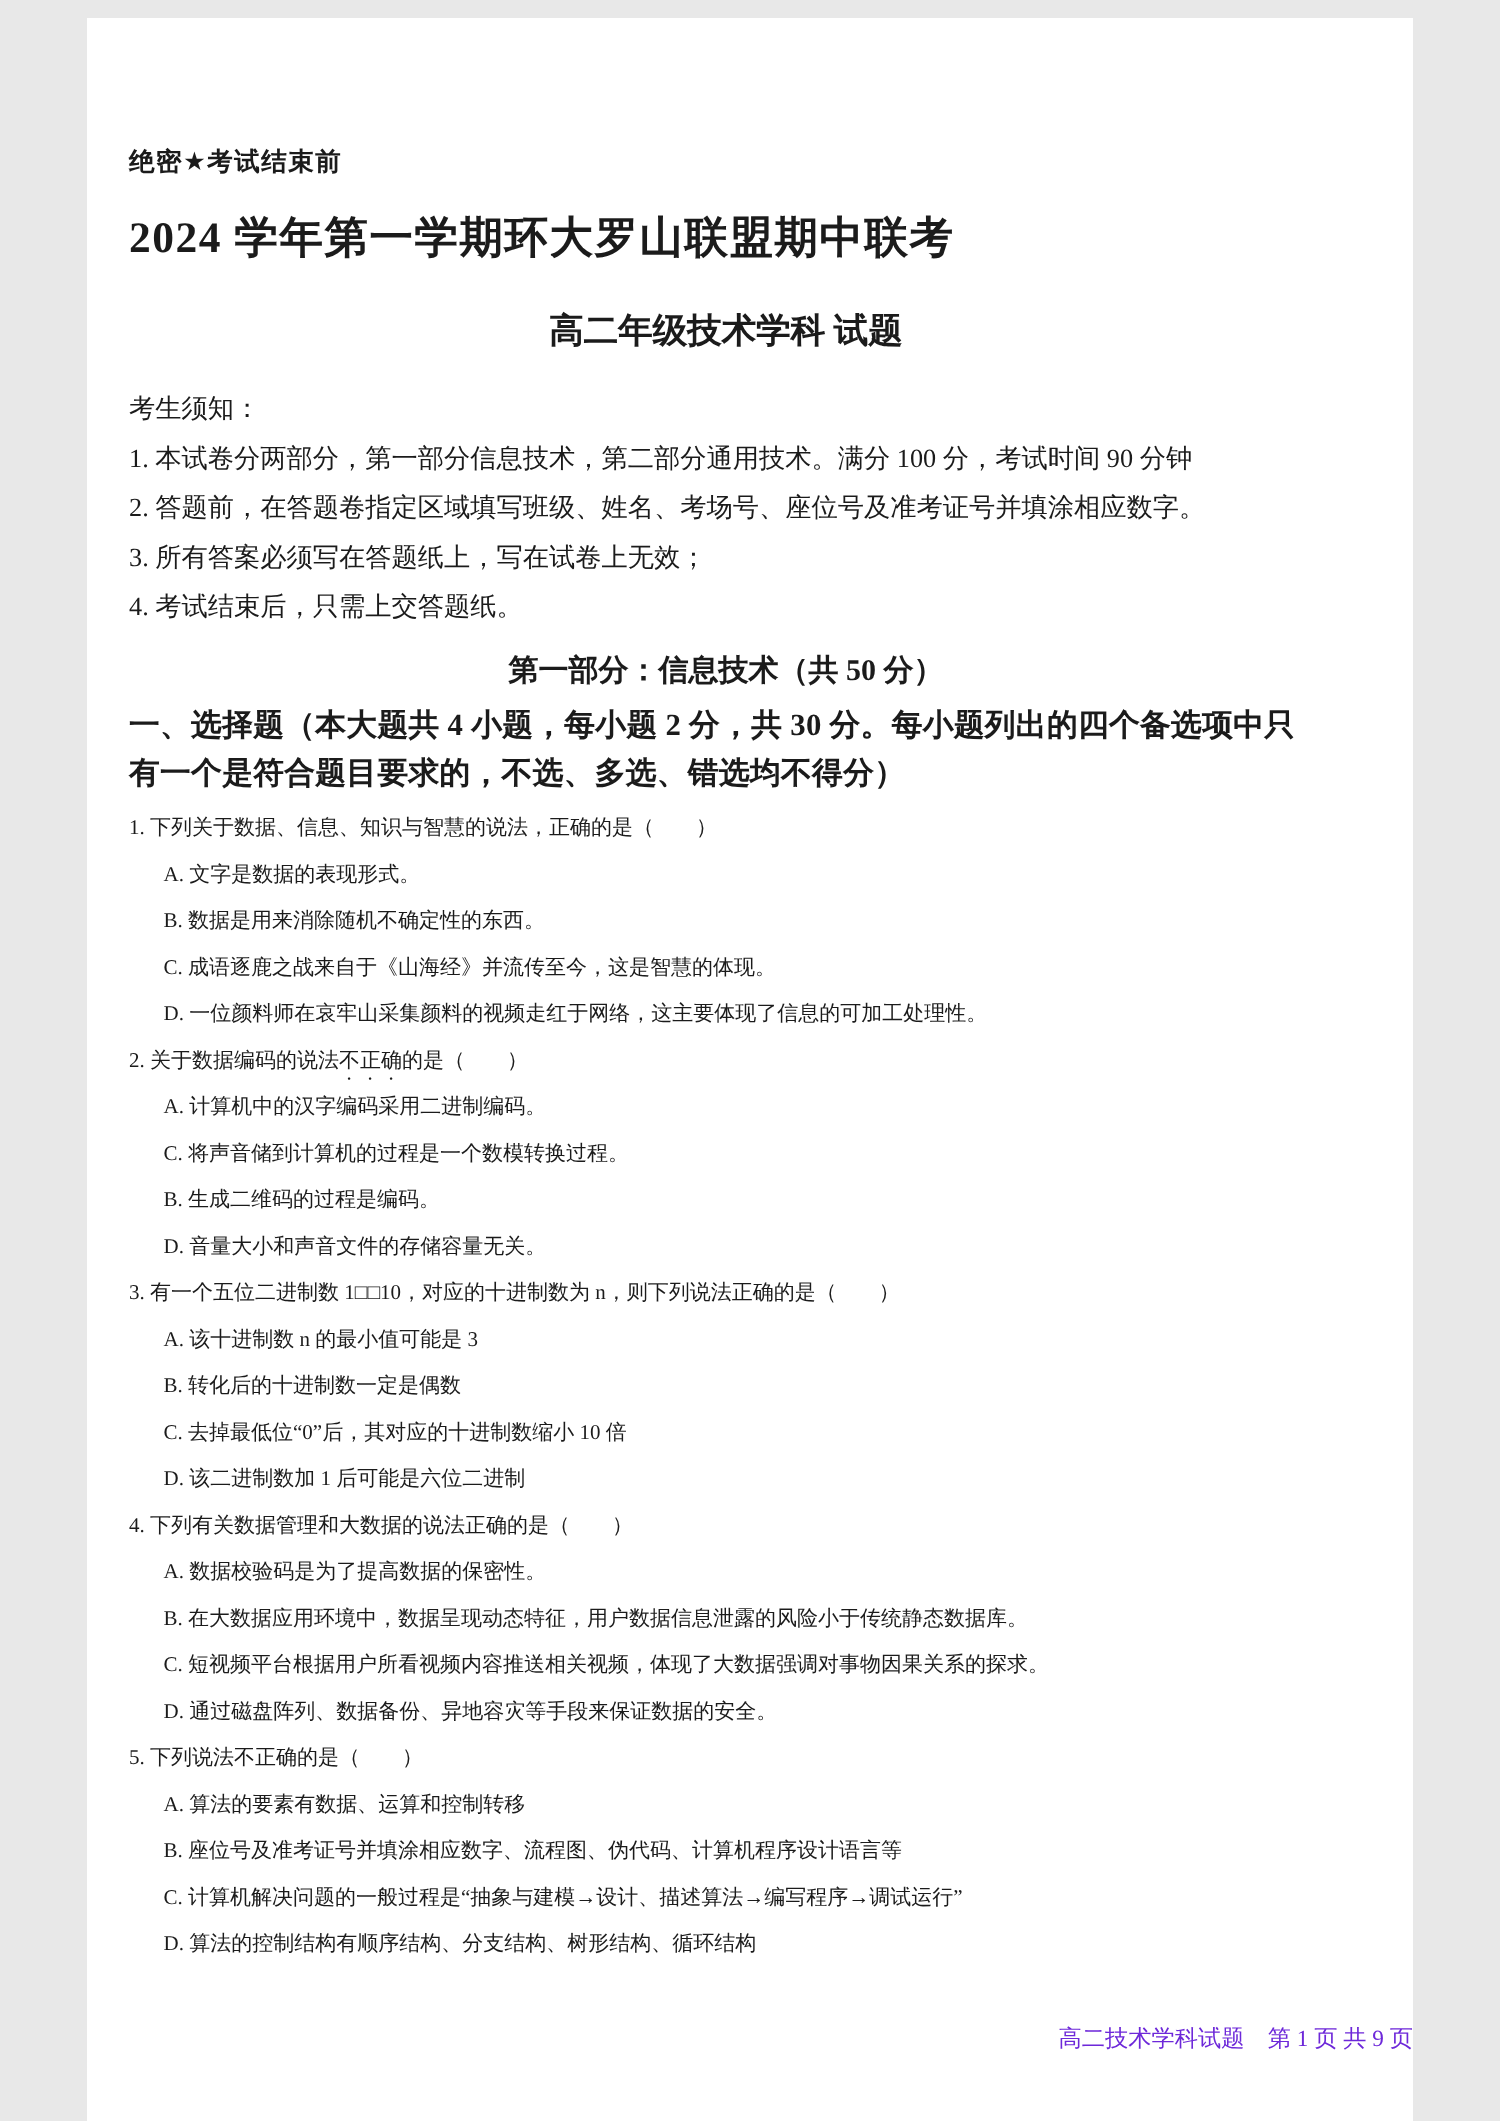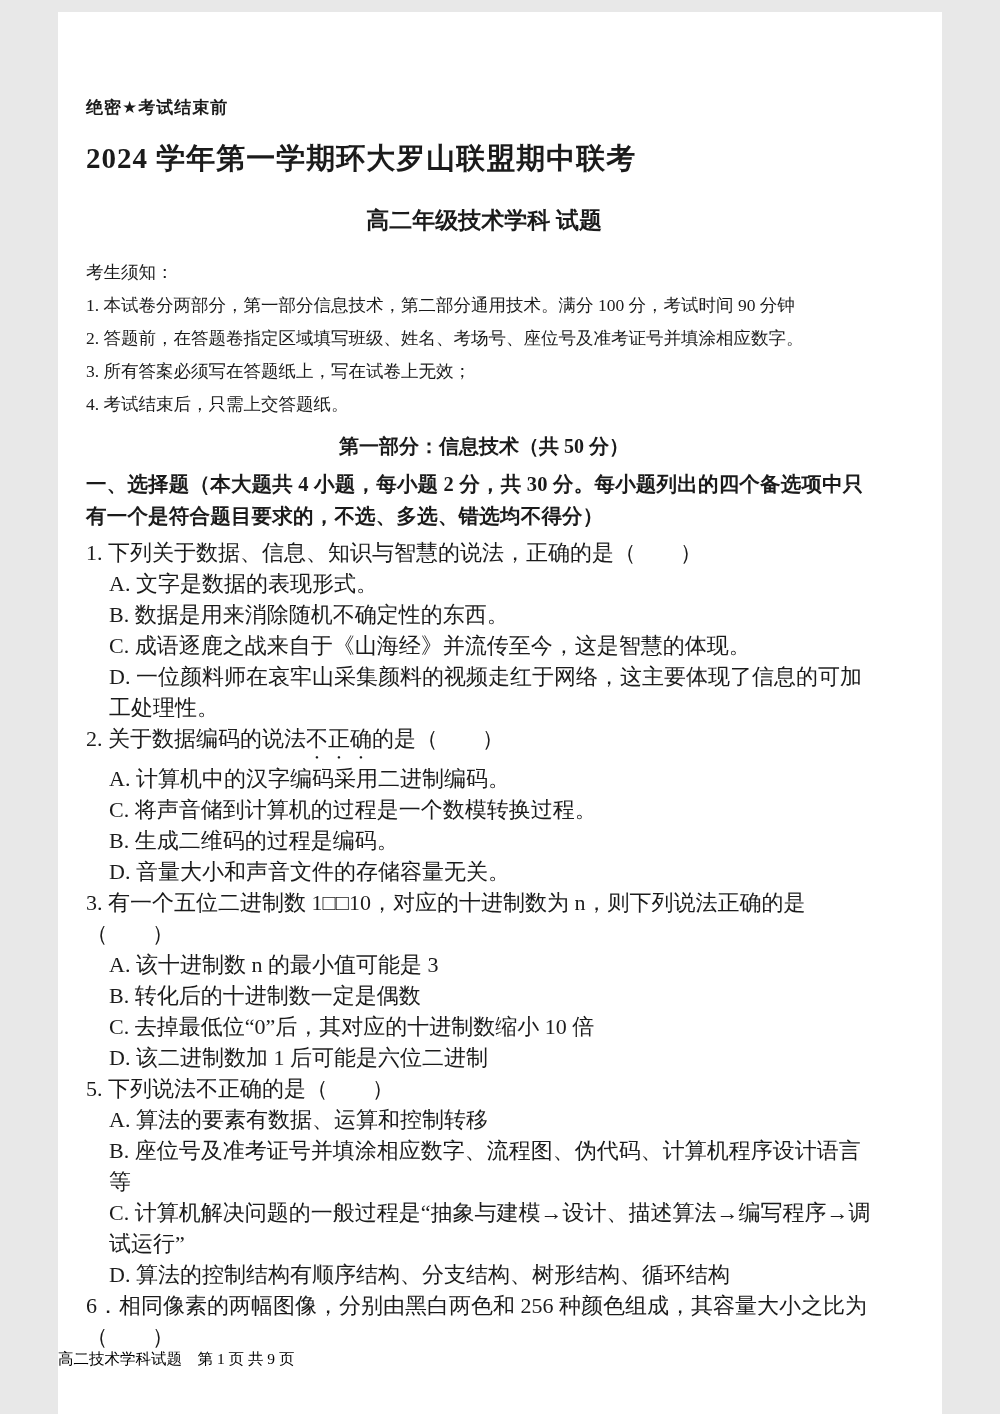--- a/index.html
+++ b/index.html
@@ -41,35 +41,35 @@
     font-size:20px;
     font-weight:700;
   }
   .instructions {
     margin:8px 0 0;
     font-size:20.5px;
     font-weight:700;
     line-height:32px;
     letter-spacing:0.2px;
   }
-  .questions { margin-top:5px; font-size:22px; }
+  .questions { margin-top:5px; font-size:14px; }
   .stem { line-height:31px; }
   .option { line-height:31px; padding-left:23px; }
   .em-dots {
     -webkit-text-emphasis:filled dot;
     -webkit-text-emphasis-position:under left;
     text-emphasis:filled dot;
     text-emphasis-position:under left;
   }
   .footer {
     position:absolute;
     left:0; right:0; top:1337px;
-    text-align:left;
+    text-align:right;
     font-size:15.5px;
-    color:#000000;
+    color:#6d28d9;
   }
 </style>
 </head>
 <body>
 
 <div class="page">
 
   <div class="classification">绝密★考试结束前</div>
 
   <div class="title">2024 学年第一学期环大罗山联盟期中联考</div>
@@ -107,30 +107,34 @@
     </div>
 
     <div class="question">
       <div class="stem">3. 有一个五位二进制数 1□□10，对应的十进制数为 n，则下列说法正确的是（　　）</div>
       <div class="option">A. 该十进制数 n 的最小值可能是 3</div>
       <div class="option">B. 转化后的十进制数一定是偶数</div>
       <div class="option">C. 去掉最低位“0”后，其对应的十进制数缩小 10 倍</div>
       <div class="option">D. 该二进制数加 1 后可能是六位二进制</div>
     </div>
 
+    <div class="question">
+      <div class="stem">4. 下列有关数据管理和大数据的说法正确的是（　　）</div>
+      <div class="option">A. 数据校验码是为了提高数据的保密性。</div>
+      <div class="option">B. 在大数据应用环境中，数据呈现动态特征，用户数据信息泄露的风险小于传统静态数据库。</div>
+      <div class="option">C. 短视频平台根据用户所看视频内容推送相关视频，体现了大数据强调对事物因果关系的探求。</div>
+      <div class="option">D. 通过磁盘阵列、数据备份、异地容灾等手段来保证数据的安全。</div>
+    </div>
 
     <div class="question">
       <div class="stem">5. 下列说法不正确的是（　　）</div>
       <div class="option">A. 算法的要素有数据、运算和控制转移</div>
       <div class="option">B. 座位号及准考证号并填涂相应数字、流程图、伪代码、计算机程序设计语言等</div>
       <div class="option">C. 计算机解决问题的一般过程是“抽象与建模→设计、描述算法→编写程序→调试运行”</div>
       <div class="option">D. 算法的控制结构有顺序结构、分支结构、树形结构、循环结构</div>
     </div>
 
-    <div class="question">
-      <div class="stem">6．相同像素的两幅图像，分别由黑白两色和 256 种颜色组成，其容量大小之比为（　　）</div>
-    </div>
 
   </div>
 
   <div class="footer">高二技术学科试题　第 1 页 共 9 页</div>
 
 </div>
 
 </body></html>

